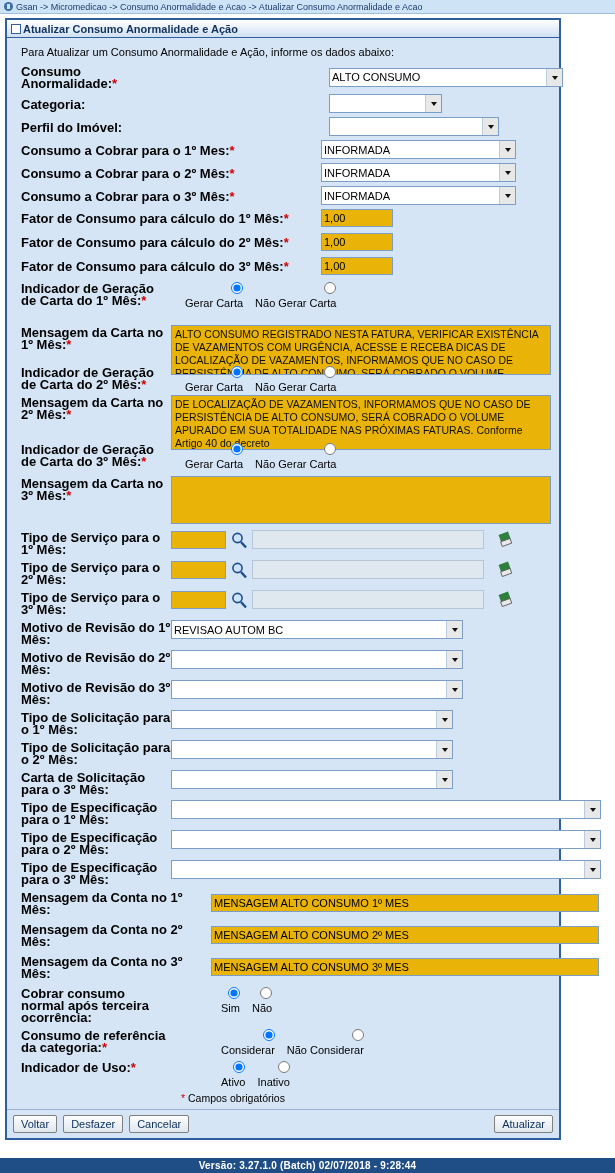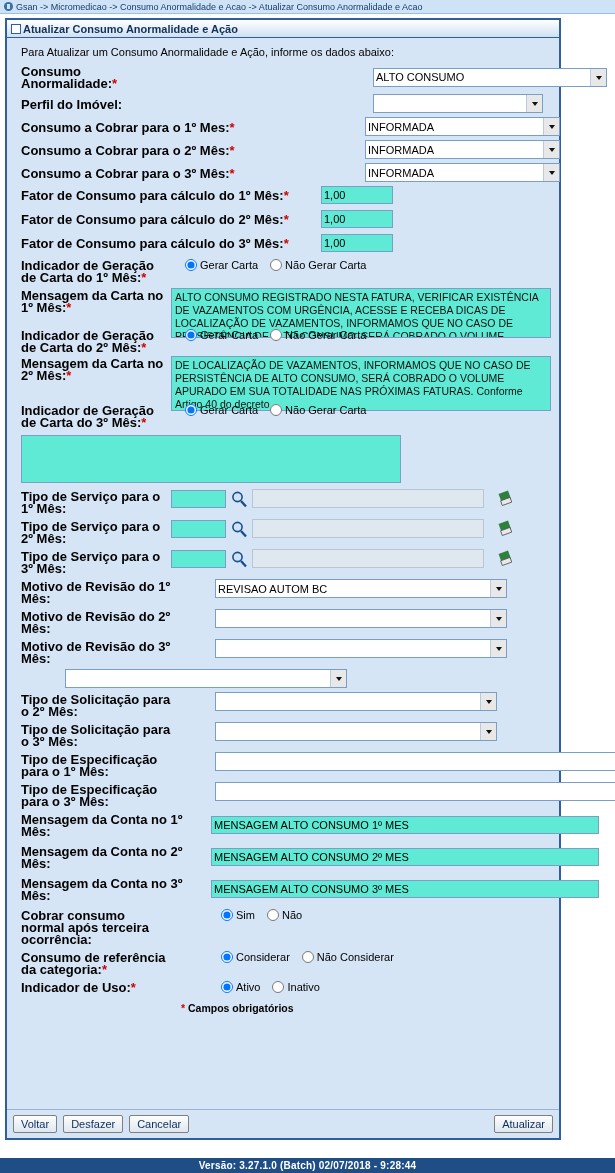--- a/index.html
+++ b/index.html
@@ -76,32 +76,32 @@
     line-height:12px;
     padding-top:2px;
     font-weight:bold;
   }
   .lbl .req{color:#d00000;}
   .ctl{flex:1 1 auto;}
   select, input[type=text], textarea{
     font-family:"Liberation Sans", sans-serif;
     font-size:11px;
     border:1px solid #7a9ec4;
-    background:#5eead4;
+    background:#eab308;
     box-sizing:border-box;
     height:18px;
     padding:1px 2px;
   }
   select{
     height:19px;
     -webkit-appearance:none;appearance:none;
     padding-right:16px;
     background:#fff;
   }
-  .selwrap{position:relative;display:inline-block;margin-left:44px;}
+  .selwrap{position:relative;display:inline-block;}
   .selwrap:after{
     content:"";
     position:absolute;right:5px;top:8px;
     border-left:3.5px solid transparent;
     border-right:3.5px solid transparent;
     border-top:4px solid #111;
     pointer-events:none;
   }
   .selwrap .arrowbox{
     position:absolute;right:1px;top:1px;bottom:1px;width:15px;
@@ -112,33 +112,33 @@
     font-family:"Liberation Sans", sans-serif;
     font-size:10.5px;
     line-height:13px;
     resize:none;
     overflow:auto;
     padding:2px 3px;
     height:48px;
     color:#111;
   }
   .radios{display:flex;align-items:center;gap:4px;font-size:11px;padding-top:1px;}
-  .radios label{display:flex;align-items:flex-end;gap:3px;margin-right:8px;font-size:11px;}
+  .radios label{display:flex;align-items:flex-end;gap:3px;margin-right:8px;font-size:11px;flex-direction:column;}
   input[type=radio]{
     width:12px;height:12px;margin:0;
   }
   .srv{display:flex;align-items:center;gap:4px;}
   .srv .code{width:55px;height:18px;}
   .srv .desc{width:230px;height:17px;background:#dfe7ef;border:1px solid #b6c6d6;}
   .mag{
     width:18px;height:18px;cursor:pointer;flex:0 0 auto;
   }
   .eraser{width:16px;height:18px;cursor:pointer;flex:0 0 auto;margin-left:10px;}
   .note{
-    font-size:10.5px;margin:4px 0 0 160px;font-weight:bold;
+    font-size:10.5px;margin:4px 0 0 160px;
   }
   .note .req{color:#d00000;}
   .footer{
     position:absolute;left:0;right:0;bottom:0;
     height:28px;
     border-top:1px solid #9ab4d2;
     background:#d6e5f5;
     display:flex;align-items:center;
     padding:0 6px;
   }
@@ -183,20 +183,29 @@
     <div class="row mid">
       <div class="lbl"><span>Consumo Anormalidade:</span><span class="req">*</span></div>
       <div class="ctl" style="padding-left:158px">
         <div class="selwrap">
           <select style="width:234px"><option>ALTO CONSUMO</option></select>
           <span class="arrowbox"></span>
         </div>
       </div>
     </div>
 
+    <div class="row mid">
+      <div class="lbl">Categoria:</div>
+      <div class="ctl" style="padding-left:158px">
+        <div class="selwrap">
+          <select style="width:113px"><option></option></select>
+          <span class="arrowbox"></span>
+        </div>
+      </div>
+    </div>
 
     <div class="row mid">
       <div class="lbl">Perfil do Imóvel:</div>
       <div class="ctl" style="padding-left:158px">
         <div class="selwrap">
           <select style="width:170px"><option></option></select>
           <span class="arrowbox"></span>
         </div>
       </div>
     </div>
@@ -241,21 +250,21 @@
         <input type="text" style="width: 72px;" value="1,00">
       </div>
     </div>
     <div class="row mid" style="margin-bottom:6px">
       <div class="lbl" style="width:300px;flex:0 0 300px"><span>Fator de Consumo para cálculo do 3º Mês:</span><span class="req">*</span></div>
       <div class="ctl">
         <input type="text" style="width: 72px;" value="1,00">
       </div>
     </div>
 
-    <div class="row" style="margin-bottom:4px">
+    <div class="row" style="margin-bottom:16px">
       <div class="lbl"><span>Indicador de Geração de Carta do 1º Mês:</span><span class="req">*</span></div>
       <div class="ctl" style="padding-left:14px">
         <div class="radios">
           <label>
               <input type="radio" name="c1" checked="" style="">
               <span>Gerar Carta</span>
             </label>
           <label>
               <input type="radio" name="c1" style="">
               <span>Não Gerar Carta</span>
@@ -304,20 +313,21 @@
             </label>
           <label>
               <input type="radio" name="c3" style="">
               <span>Não Gerar Carta</span>
             </label>
         </div>
       </div>
     </div>
 
     <div class="row">
+      <div class="lbl"><span>Mensagem da Carta no 3º Mês:</span><span class="req">*</span></div>
       <div class="ctl">
         <textarea style="width: 380px; height: 48px;"></textarea>
       </div>
     </div>
 
     <div class="row" style="margin-top:2px">
       <div class="lbl">Tipo de Serviço para o 1º Mês:</div>
       <div class="ctl srv">
         <input type="text" class="code" value="" style="">
         <svg class="mag" viewBox="0 0 18 18">
@@ -386,48 +396,58 @@
       <div class="lbl">Motivo de Revisão do 3º Mês:</div>
       <div class="ctl">
         <div class="selwrap">
           <select style="width:292px"><option></option></select>
           <span class="arrowbox"></span>
         </div>
       </div>
     </div>
 
     <div class="row">
+      <div class="lbl">Tipo de Solicitação para o 1º Mês:</div>
       <div class="ctl">
         <div class="selwrap">
           <select style="width:282px"><option></option></select>
           <span class="arrowbox"></span>
         </div>
       </div>
     </div>
     <div class="row">
       <div class="lbl">Tipo de Solicitação para o 2º Mês:</div>
       <div class="ctl">
         <div class="selwrap">
           <select style="width:282px"><option></option></select>
           <span class="arrowbox"></span>
         </div>
       </div>
     </div>
     <div class="row">
-      <div class="lbl">Tipo de Solicitação para o 3º Mês:</div>
+      <div class="lbl">Carta de Solicitação para o 3º Mês:</div>
       <div class="ctl">
         <div class="selwrap">
           <select style="width:282px"><option></option></select>
           <span class="arrowbox"></span>
         </div>
       </div>
     </div>
 
     <div class="row">
       <div class="lbl">Tipo de Especificação para o 1º Mês:</div>
+      <div class="ctl">
+        <div class="selwrap">
+          <select style="width:430px"><option></option></select>
+          <span class="arrowbox"></span>
+        </div>
+      </div>
+    </div>
+    <div class="row">
+      <div class="lbl">Tipo de Especificação para o 2º Mês:</div>
       <div class="ctl">
         <div class="selwrap">
           <select style="width:430px"><option></option></select>
           <span class="arrowbox"></span>
         </div>
       </div>
     </div>
     <div class="row">
       <div class="lbl">Tipo de Especificação para o 3º Mês:</div>
       <div class="ctl">

